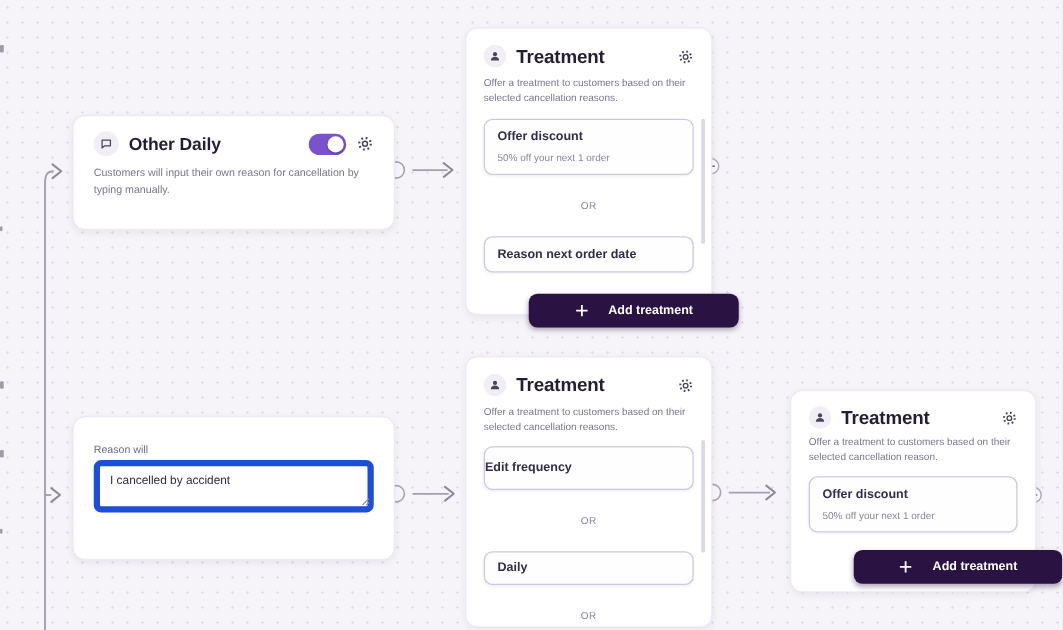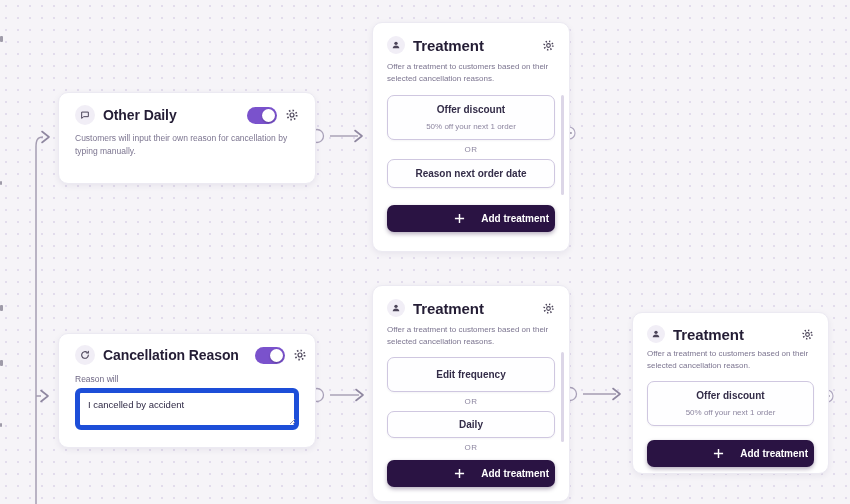--- a/index.html
+++ b/index.html
@@ -29,30 +29,31 @@
     flex:0 0 auto; cursor:pointer;
   }
   .toggle .knob{
     position:absolute; top:2px; right:2px; width:13px; height:13px; border-radius:50%;
     background:#ffffff; box-shadow:0 1px 2px rgba(0,0,0,.25);
   }
   .gear-btn{background:none;border:none;padding:0;margin:0;display:flex;align-items:center;cursor:pointer;flex:0 0 auto;}
   .desc{font-size:8.5px; line-height:1.5; color:#7c7590; margin-top:7px;}
   .opt{
     border:1px solid #cfc7e0; border-radius:7px; background:#fefeff;
-    padding:8px 10px; box-shadow:0 1px 2px rgba(45,33,80,.05); cursor:pointer;text-align:center;
+    padding:8px 10px; box-shadow:0 1px 2px rgba(45,33,80,.05); cursor:pointer;
   }
   .opt-label{font-size:10px; font-weight:600; color:#332c48;}
   .opt-sub{font-size:8px; color:#8d86a0; margin-top:7px;}
-  .or{font-size:8px; color:#8d86a0; text-align:center; margin:5px 0; letter-spacing:.4px;}
+  .or{font-size:8px; color:#8d86a0; text-align:center; margin:20px 0; letter-spacing:.4px;}
   .add-btn{
     width:100%; height:27px; border:none; border-radius:7px; background:#2a1343;
     color:#ffffff; font-family:"Liberation Sans", sans-serif; font-size:10px; font-weight:700;
-    display:flex; align-items:center; justify-content:flex-end; gap:16px; cursor:pointer;
+    display:flex; align-items:center; justify-content:center; gap:16px; cursor:pointer;
     box-shadow:0 2px 4px rgba(42,19,67,.35);
+    margin-left:36px;
   }
   .scrollbar{position:absolute; width:3px; border-radius:2px; background:#dcd6e7;}
   .field-label{font-size:8.5px; color:#6f6885; margin-top:9px;}
   .reason-textarea{
     width:100%; box-sizing:border-box; margin-top:4px; height:42px; resize:none;
     border:5px solid #1d4ed8; border-radius:6px; padding:6px 8px;
     font-family:"Liberation Sans", sans-serif; font-size:9.5px; color:#2f2945; background:#fff;
     outline:none; position:relative;
   }
   .ta-wrap{position:relative;}
@@ -164,41 +165,20 @@
         <svg viewBox="0 0 12 12" width="11" height="11" fill="none" stroke="#ffffff" stroke-width="1.6">
             <path d="M6 1v10M1 6h10"></path>
           </svg>
       </span>
       <span>Add treatment</span>
     </button>
     <div class="scrollbar" style="right:5px; top:72px; height:100px;"></div>
   </div>
 
   <div class="card" style="left:58px; top:333px; width:258px; height:115px; padding:11px 16px;">
-    <div class="card-header">
-      <span class="badge">
-        <svg viewBox="0 0 24 24" width="10" height="10" fill="none" stroke="#4b4459" stroke-width="2.6" stroke-linecap="round">
-            <path d="M20 12a8 8 0 1 1-2.9-6.2"></path>
-            <path d="M20 3v4h-4"></path>
-          </svg>
-      </span>
-      <span class="title">Cancellation Reason</span>
-      <span class="spacer"></span>
-      <span class="toggle">
-          <span class="knob"></span>
-        </span>
-      <button class="gear-btn">
-        <span style="display:flex;">
-          <svg viewBox="0 0 24 24" width="14" height="14">
-              <circle cx="12" cy="12" r="3.4" fill="none" stroke="#4b4459" stroke-width="2"></circle>
-              <circle cx="12" cy="12" r="8" fill="none" stroke="#4b4459" stroke-width="3" stroke-dasharray="2.5 3.78"></circle>
-            </svg>
-        </span>
-      </button>
-    </div>
     <div class="field-label">Reason will</div>
     <div class="ta-wrap">
       <textarea class="reason-textarea" style="">I cancelled by accident</textarea>
       <span class="ta-resize">
         <svg width="7" height="7" viewBox="0 0 7 7">
             <path d="M6 1L1 6 M6 4L4 6" stroke="#9c95b0" stroke-width="1" fill="none"></path>
           </svg>
       </span>
     </div>
   </div>

